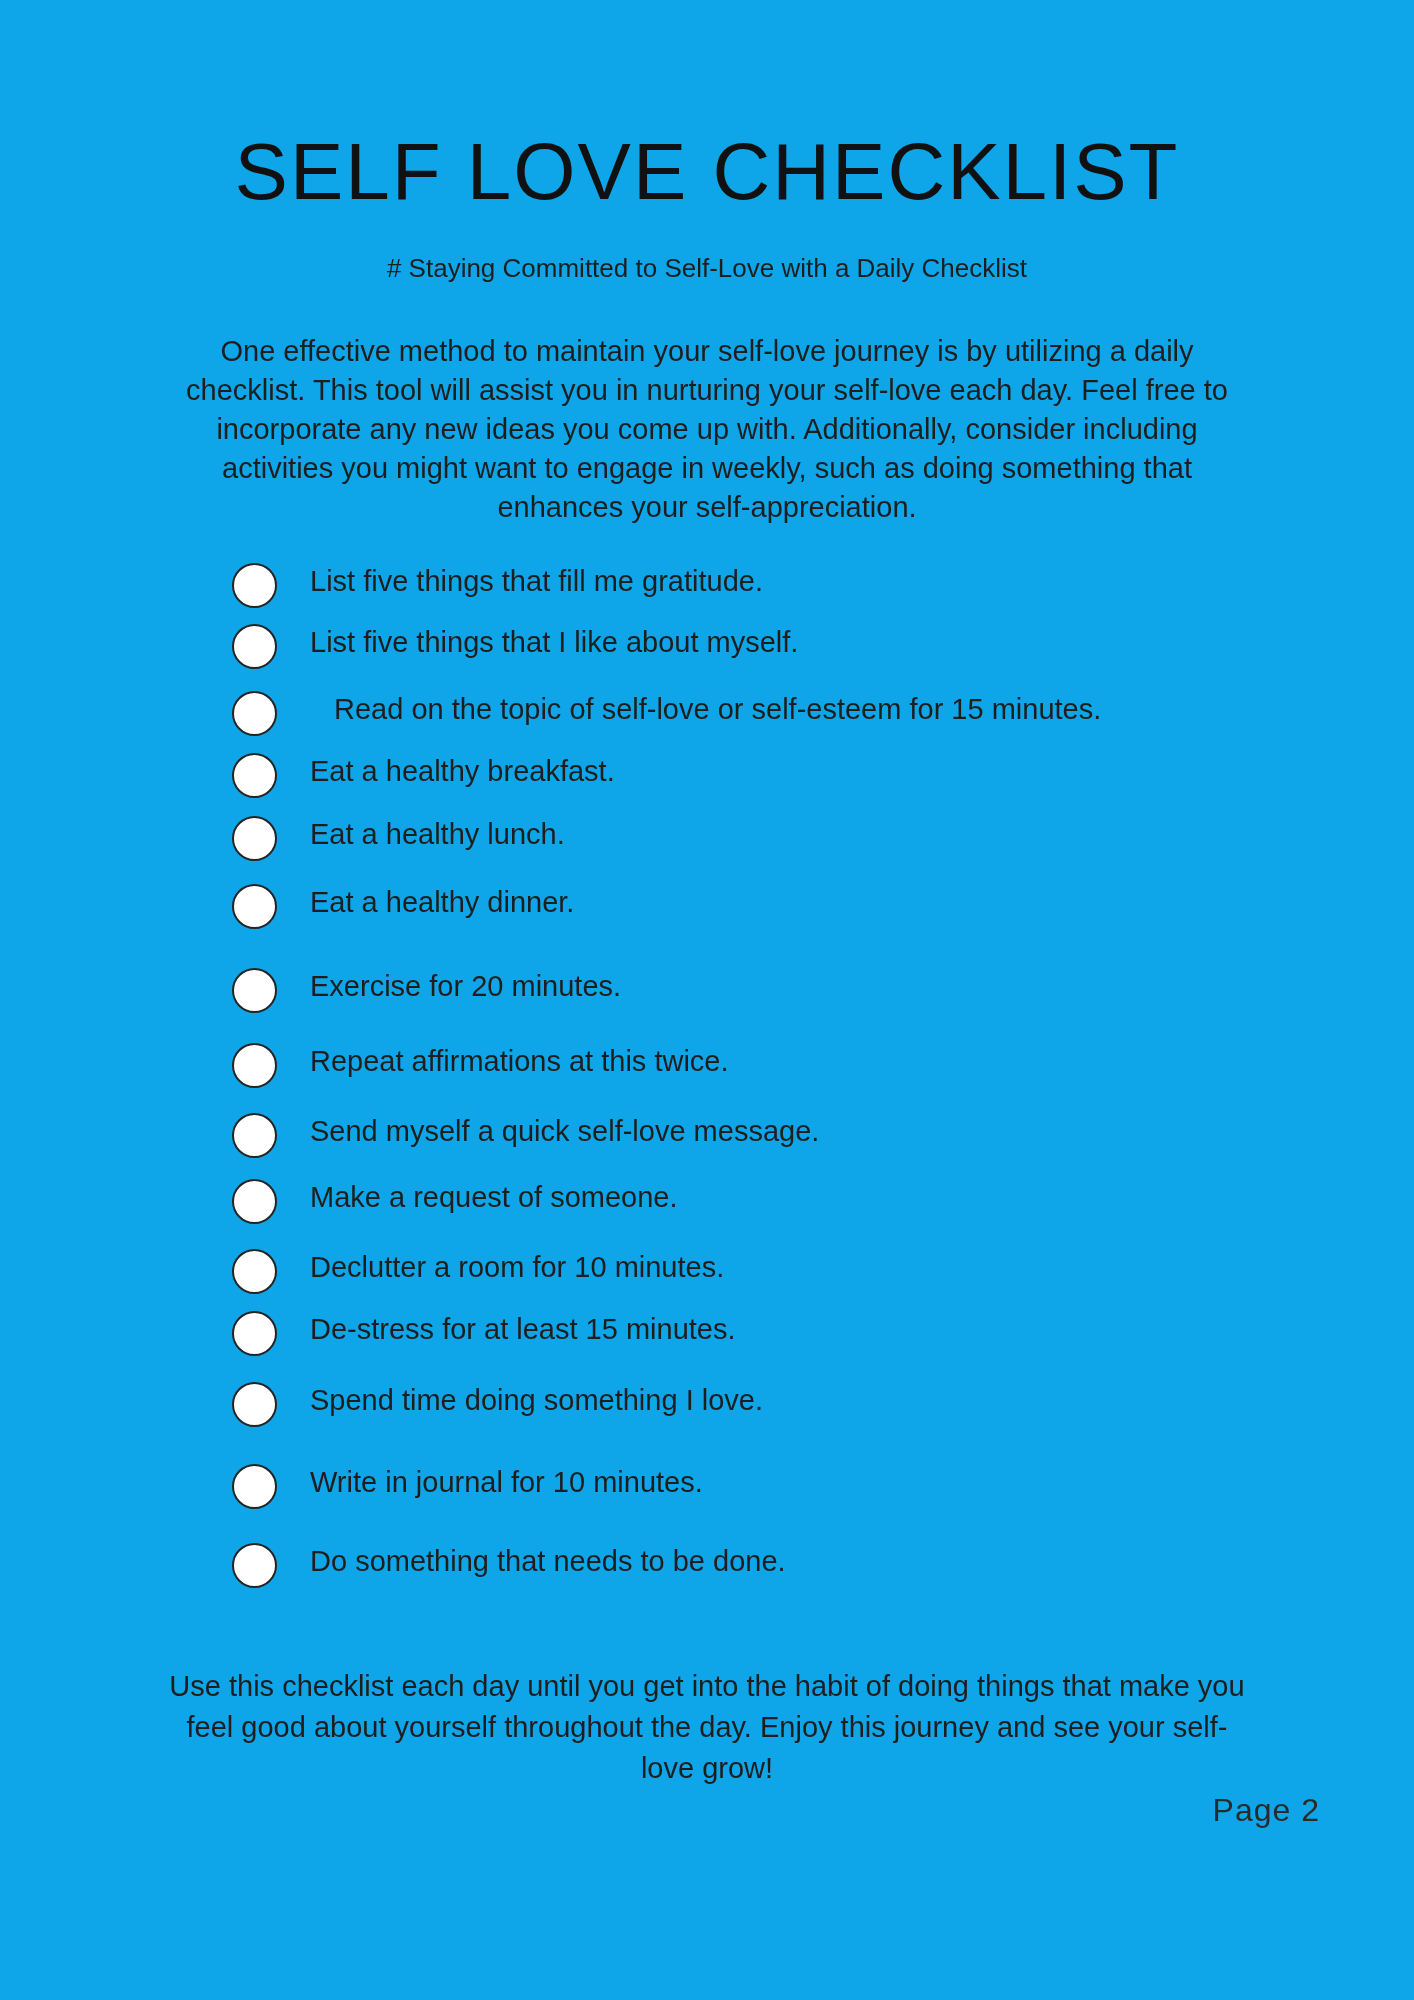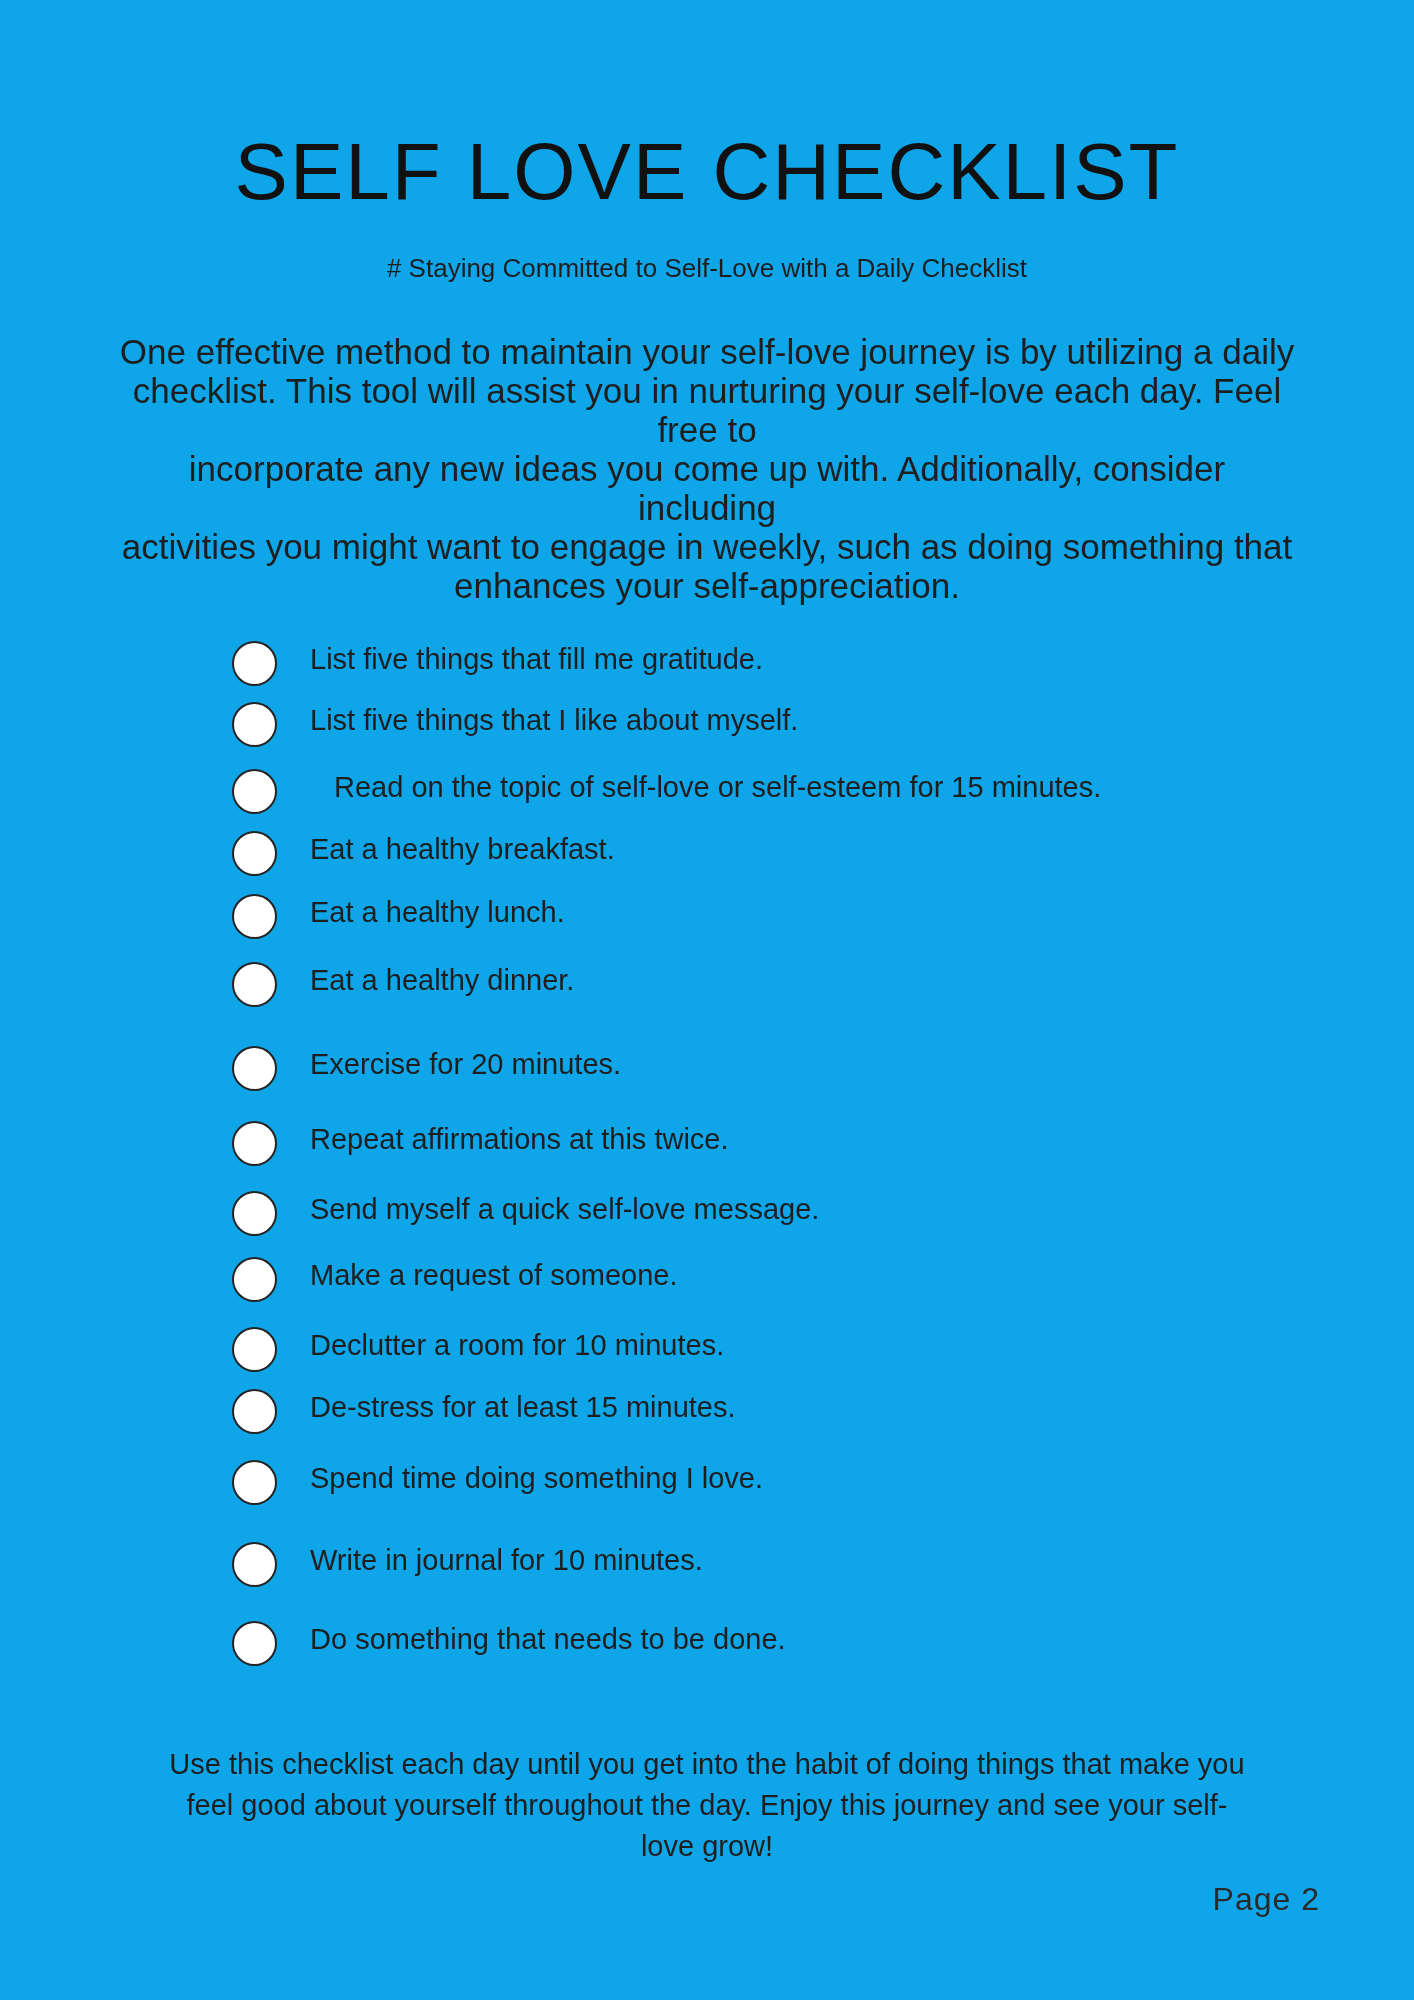--- a/index.html
+++ b/index.html
@@ -37,21 +37,21 @@
     text-align: center;
     font-size: 26px;
     line-height: 34px;
     font-weight: 400;
     color: #1e1e1e;
   }
   .intro {
     margin: 47px auto 0 auto;
     max-width: 1180px;
     text-align: center;
-    font-size: 35px;
+    font-size: 29px;
     line-height: 39px;
   }
   .outro {
     margin: 78px auto 0 auto;
     max-width: 1200px;
     text-align: center;
     font-size: 29px;
     line-height: 41px;
   }
   .checklist {
@@ -91,21 +91,21 @@
   }
   .check-label {
     margin-left: 33px;
     font-size: 29px;
     line-height: 45px;
     transform: translateY(-4px);
     white-space: nowrap;
   }
   .page-footer {
     position: absolute;
-    top: 1879px;
+    top: 1790px;
     right: 94px;
     font-size: 32px;
     line-height: 40px;
     letter-spacing: 1px;
     color: #2a2a2a;
   }
 </style>
 </head>
 <body>
 

